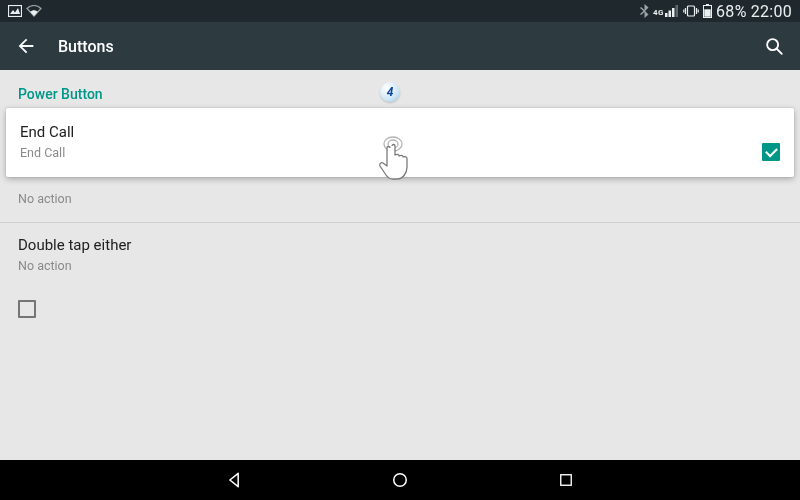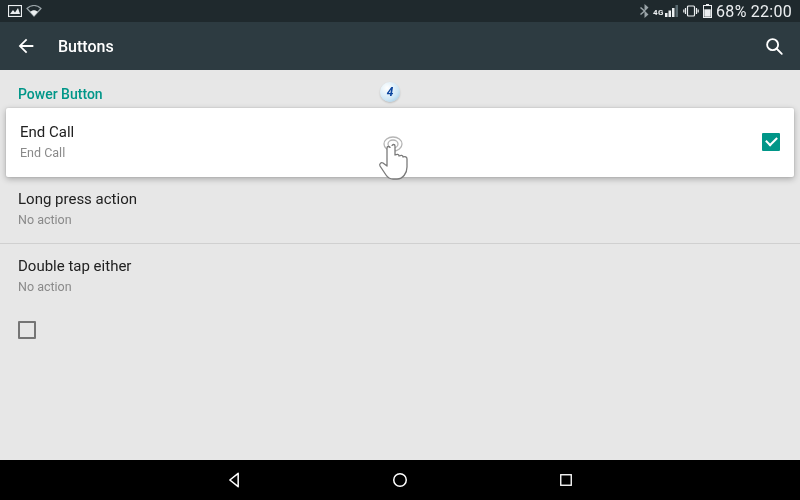--- a/index.html
+++ b/index.html
@@ -11,21 +11,21 @@
   .sb-text { font-size: 16px; color: #eceff1; letter-spacing: .3px; }
   .sb-4g { font-size: 8px; font-weight: 700; letter-spacing: .5px; }
   
   .app-bar { height: 48px; background: #2d3b41; color: #fff; display: flex; align-items: center; padding: 0 14px; gap: 20px; }
   .app-bar .title { font-size: 16px; font-weight: 500; flex: 1; }
   .app-bar .icon-btn { width: 24px; height: 24px; display: flex; align-items: center; justify-content: center; cursor: pointer; }
   
   .content { height: calc(500px - 22px - 48px - 40px); overflow: hidden; position: relative; }
   .section-header { color: #009688; font-size: 14px; font-weight: 500; padding: 16px 18px 6px; }
   .list-item { padding: 12px 18px 14px; display: flex; align-items: center; }
-  .list-item.tappable { cursor: pointer; }
+  .list-item.tappable { cursor: pointer; align-items: flex-end; }
   .item-text { flex: 1; }
   .item-title { font-size: 15px; color: #212121; line-height: 1.4; }
   .item-sub { font-size: 12.5px; color: #8a8a8a; margin-top: 2px; line-height: 1.3; }
   .card { background: #fff; border-radius: 2px; margin: 0 6px; box-shadow: 0 2px 6px rgba(0,0,0,.28), 0 0 0 1px rgba(0,0,0,.03); position: relative; z-index: 2; }
   .card .list-item { padding: 14px 14px 16px; }
   .divider { height: 1px; background: #d0d0d0; margin: 0; }
   .checkbox { width: 18px; height: 18px; border: 2px solid #757575; border-radius: 1px; display: flex; align-items: center; justify-content: center; }
   .checkbox.checked { background: #009688; border-color: #009688; }
   .checkbox.checked::after { content: ""; width: 5px; height: 9px; border: solid #fff; border-width: 0 2px 2px 0; transform: rotate(45deg) translate(-1px,-1px); }
   
@@ -114,21 +114,20 @@
         <div class="item-title">End Call</div>
         <div class="item-sub">End Call</div>
       </div>
       <div class="checkbox checked"></div>
     </div>
   </div>
 
 
   <div class="list-item tappable">
     <div class="item-text">
-      <div class="item-title">Long press action</div>
       <div class="item-sub">No action</div>
     </div>
   </div>
 
   <div class="divider"></div>
 
   <div class="list-item tappable">
     <div class="item-text">
       <div class="item-title">Double tap either</div>
       <div class="item-sub">No action</div>

